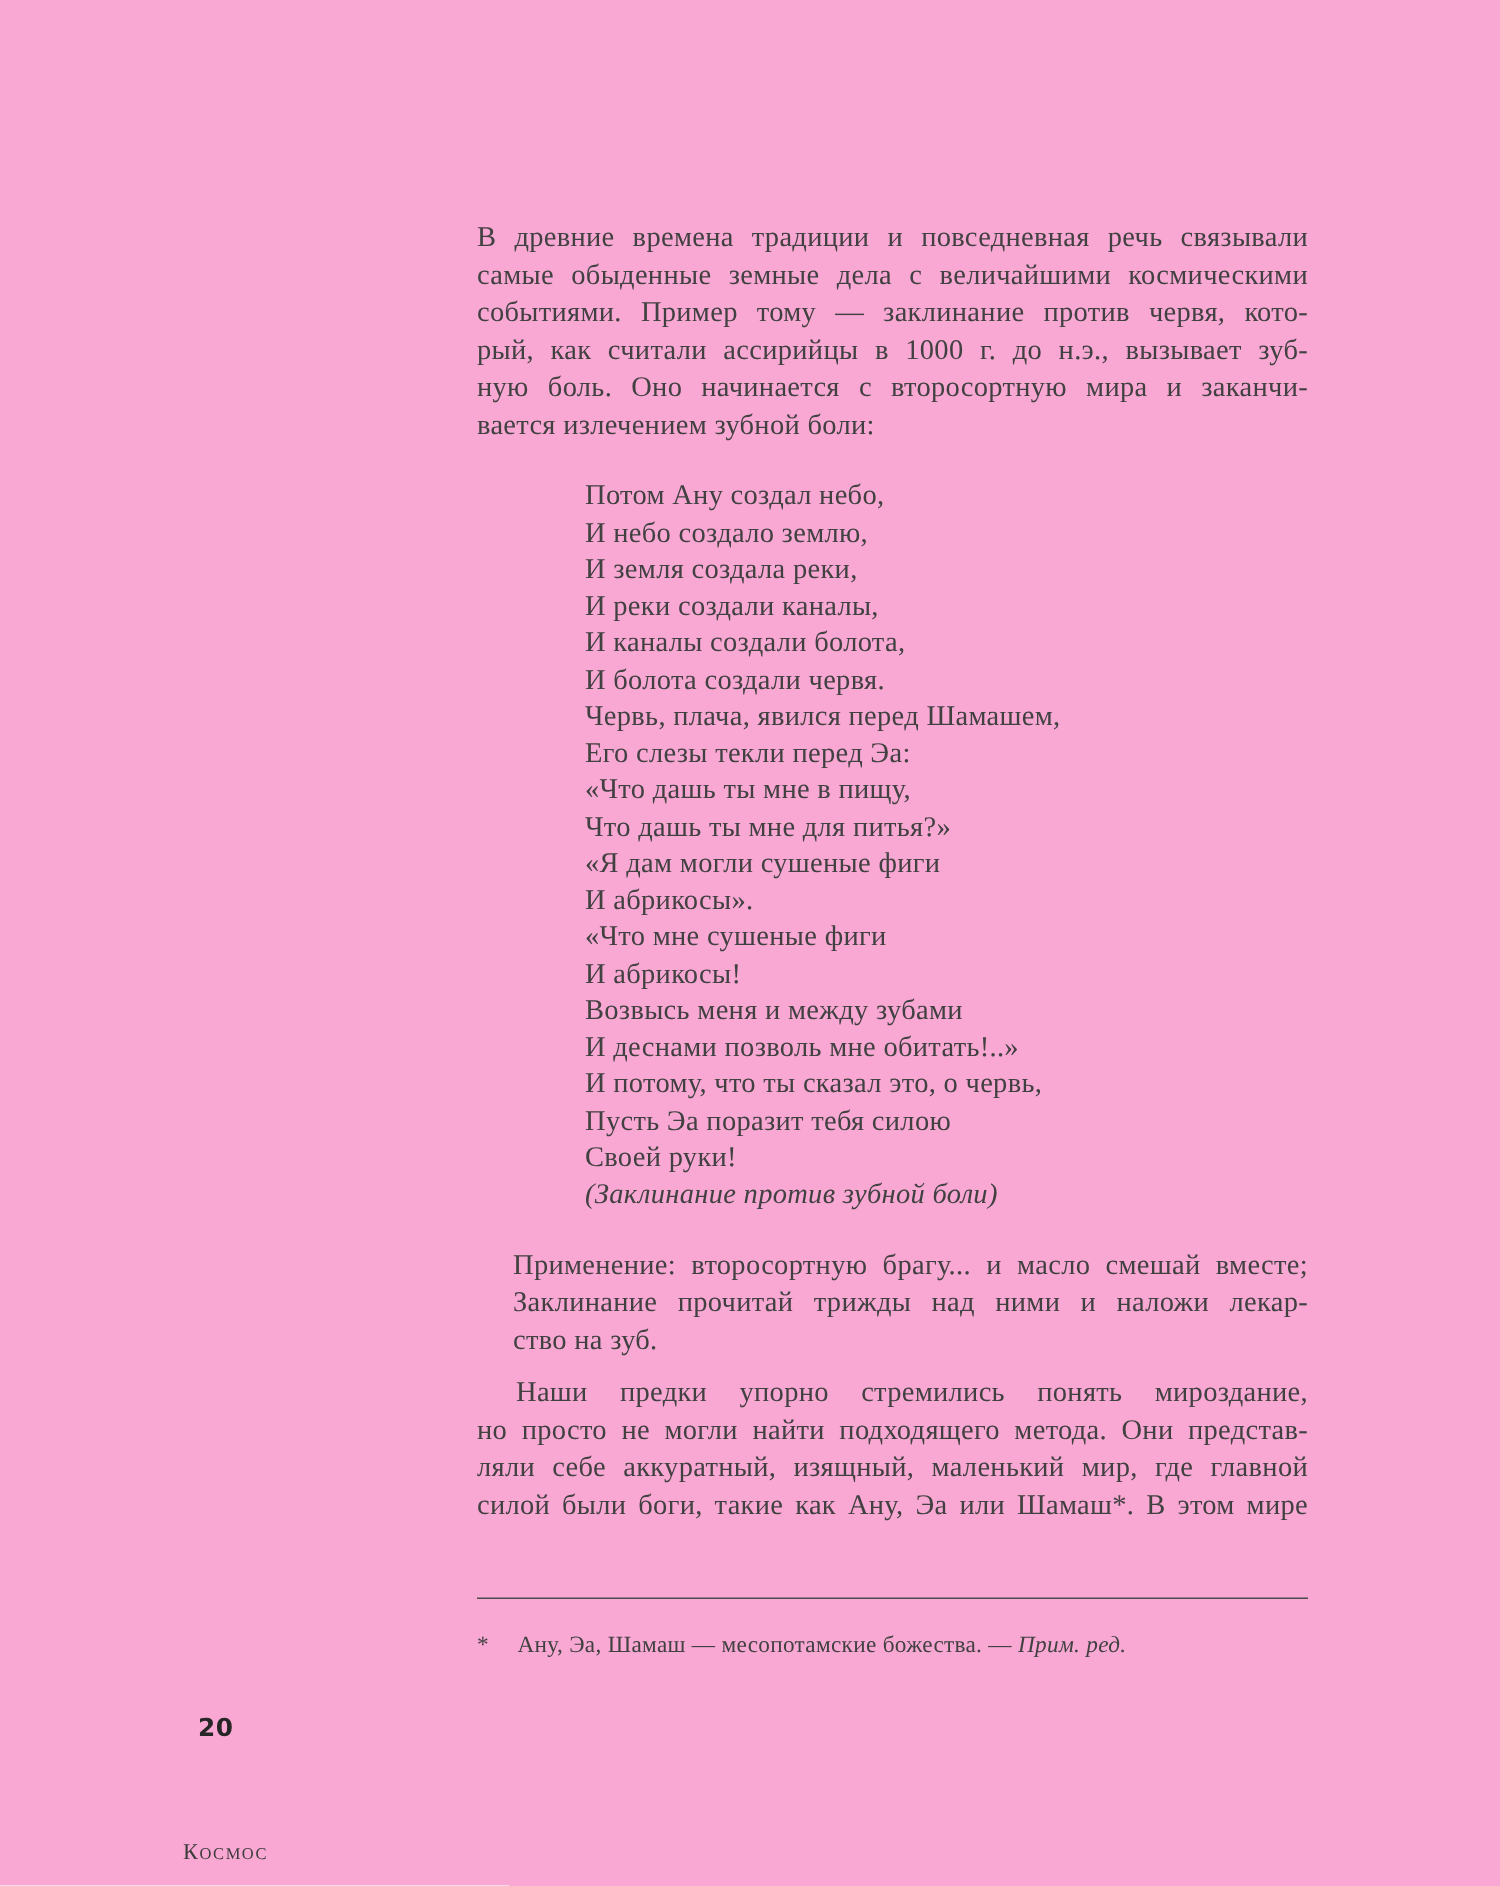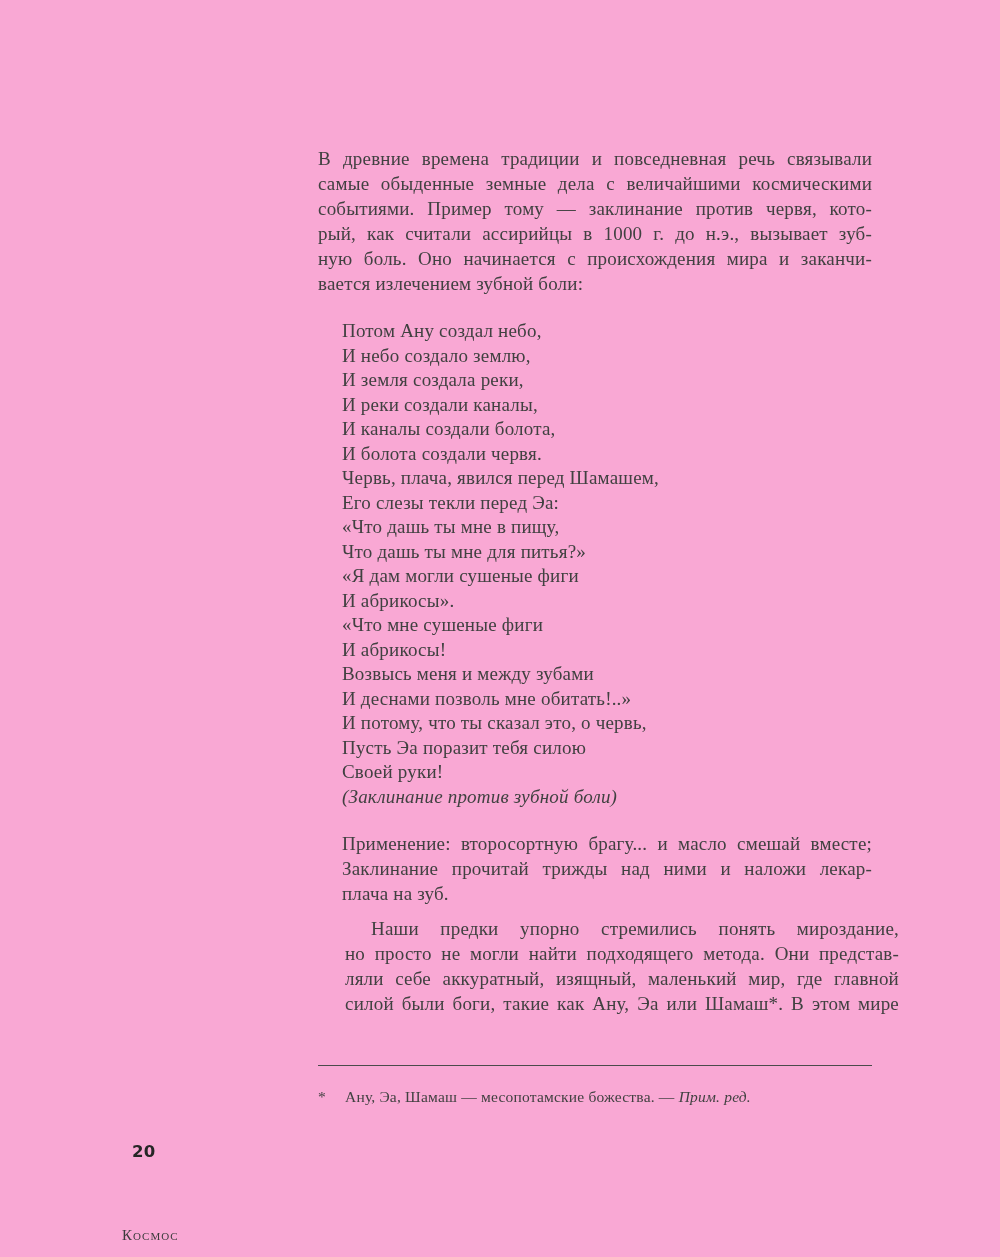--- a/index.html
+++ b/index.html
@@ -21,27 +21,27 @@
     font-size: 19px;
     line-height: 25px;
     letter-spacing: 0.2px;
   }
   
   .justified .line { text-align: justify; text-align-last: justify; }
   .justified .line.last { text-align-last: left; }
   .justified.stretch-last .line.last { text-align-last: justify; }
   .first-indent .line:first-child { text-indent: 26px; }
   .poem .line { text-align: left; }
-  .poem { line-height: 24.5px; }
+  .poem { line-height: 24.5px; margin-left: 48px; }
   .poem-attribution { font-style: italic; }
 
   .para-intro   { top: 146px; left: 318px; width: 554px; }
   .poem-block   { top: 319px; left: 342px; width: 530px; }
   .para-apply   { top: 831px; left: 342px; width: 530px; }
-  .para-outro   { top: 916px; left: 318px; width: 554px; margin-left: 27px; }
+  .para-outro   { top: 916px; left: 318px; width: 554px; }
 
   .footnote-rule {
     position: absolute;
     top: 1065px; left: 318px;
     width: 554px; height: 1px;
     background: #4b4b4b;
     border: none; margin: 0;
   }
   .footnote {
     position: absolute;
@@ -78,21 +78,21 @@
 </head>
 <body>
 
 <div class="page">
 
   <div class="block justified para-intro">
       <div class="line">В древние времена традиции и повседневная речь связывали</div>
       <div class="line">самые обыденные земные дела с величайшими космическими</div>
       <div class="line">событиями. Пример тому — заклинание против червя, кото-</div>
       <div class="line">рый, как считали ассирийцы в 1000 г. до н.э., вызывает зуб-</div>
-      <div class="line">ную боль. Оно начинается с происхождения мира и заканчи-</div>
+      <div class="line">ную боль. Оно начинается с второсортную мира и заканчи-</div>
       <div class="line last">вается излечением зубной боли:</div>
     </div>
 
   <div class="block poem poem-block">
     <div>
         <div class="line">Потом Ану создал небо,</div>
         <div class="line">И небо создало землю,</div>
         <div class="line">И земля создала реки,</div>
         <div class="line">И реки создали каналы,</div>
         <div class="line">И каналы создали болота,</div>
@@ -110,21 +110,21 @@
         <div class="line">И потому, что ты сказал это, о червь,</div>
         <div class="line">Пусть Эа поразит тебя силою</div>
         <div class="line last">Своей руки!</div>
       </div>
     <div class="poem-attribution">(Заклинание против зубной боли)</div>
   </div>
 
   <div class="block justified para-apply">
       <div class="line">Применение: второсортную брагу... и масло смешай вместе;</div>
       <div class="line">Заклинание прочитай трижды над ними и наложи лекар-</div>
-      <div class="line last">плача на зуб.</div>
+      <div class="line last">ство на зуб.</div>
     </div>
 
   <div class="block justified stretch-last first-indent para-outro">
       <div class="line">Наши предки упорно стремились понять мироздание,</div>
       <div class="line">но просто не могли найти подходящего метода. Они представ-</div>
       <div class="line">ляли себе аккуратный, изящный, маленький мир, где главной</div>
       <div class="line">силой были боги, такие как Ану, Эа или Шамаш*. В этом мире</div>
     </div>
 
   <hr class="footnote-rule">

